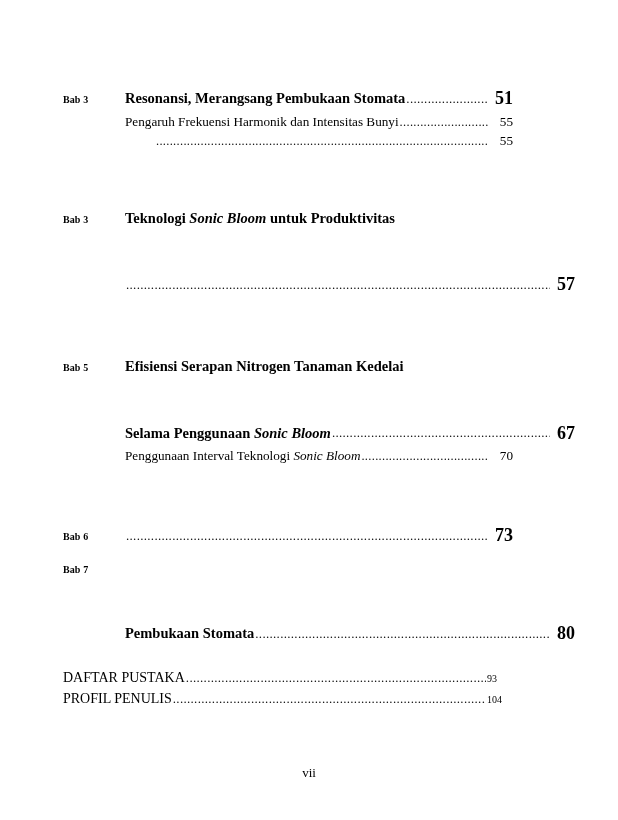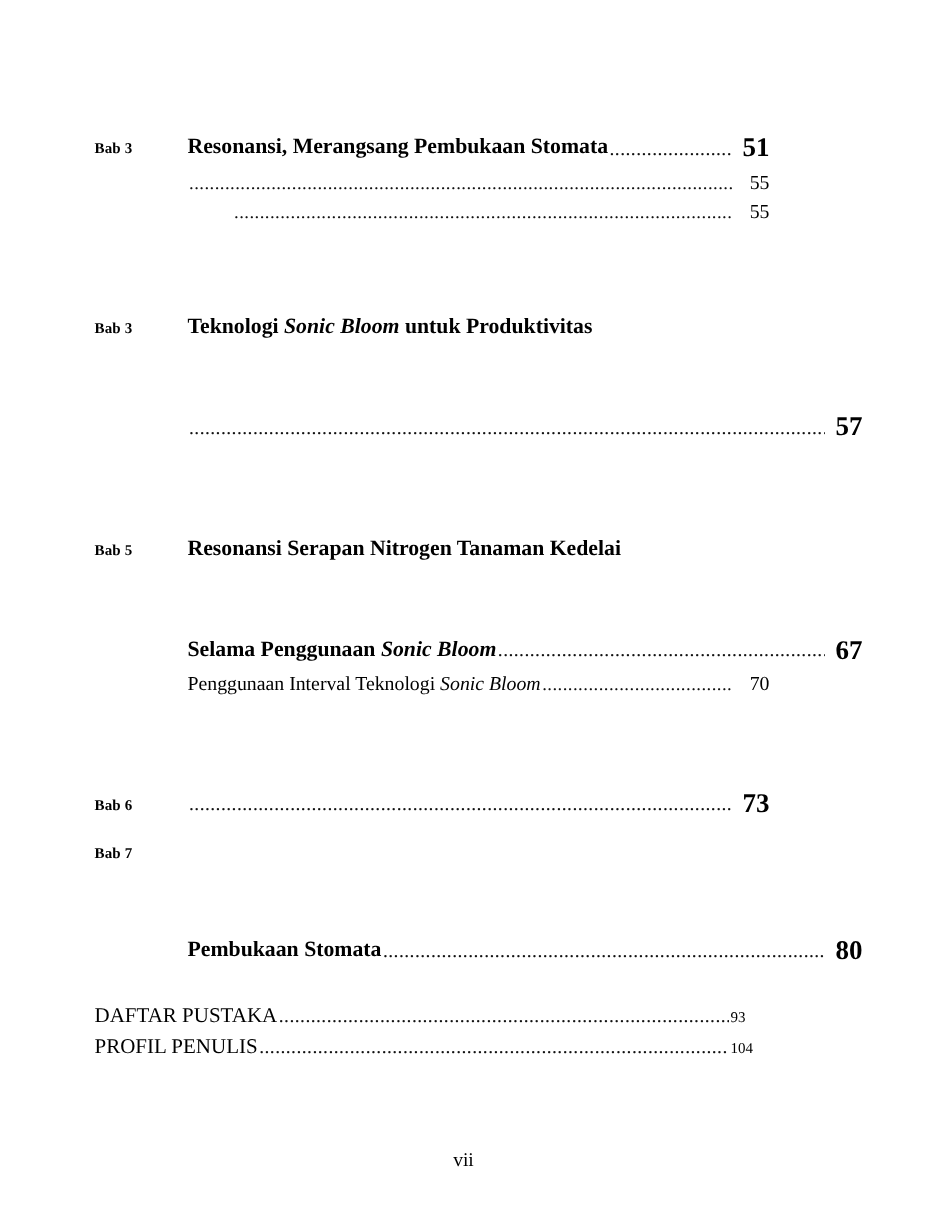--- a/index.html
+++ b/index.html
@@ -145,20 +145,21 @@
     <div class="chap-block">
       <div class="row">
         <div class="chap-label">Bab 3</div>
         <div class="chap-body">
           <span class="title-main"><span>Resonansi, Merangsang Pembukaan Stomata</span></span>
           <span class="dots">................................................................................................................................................................................</span>
           <span class="pg-bold">51</span>
         </div>
       </div>
       <div class="sub">
+        <span class="sub-title"><span>Pengaruh Frekuensi Harmonik dan Intensitas Bunyi</span></span>
         <span class="dots">................................................................................................................................................................................</span>
         <span class="pg-reg">55</span>
       </div>
       <div class="sub level2">
         <span class="dots">................................................................................................................................................................................</span>
         <span class="pg-reg">55</span>
       </div>
     </div>
 
     <div class="chap-block">
@@ -173,21 +174,21 @@
           <span class="dots">................................................................................................................................................................................</span>
           <span class="pg-bold">57</span>
         </div>
       </div>
     </div>
 
     <div class="chap-block">
       <div class="row">
         <div class="chap-label">Bab 5</div>
         <div class="chap-body">
-          <span class="title-main"><span>Resonansi Serapan Nitrogen Tanaman Kedelai</span></span>
+          <span class="title-main"><span>Efisiensi Serapan Nitrogen Tanaman Kedelai</span></span>
         </div>
       </div>
       <div class="row cont">
         <div class="chap-body">
           <span class="title-main"><span>Selama Penggunaan </span><span class="it">Sonic Bloom</span><span> </span></span>
           <span class="dots">................................................................................................................................................................................</span>
           <span class="pg-bold">67</span>
         </div>
       </div>
       <div class="sub">

